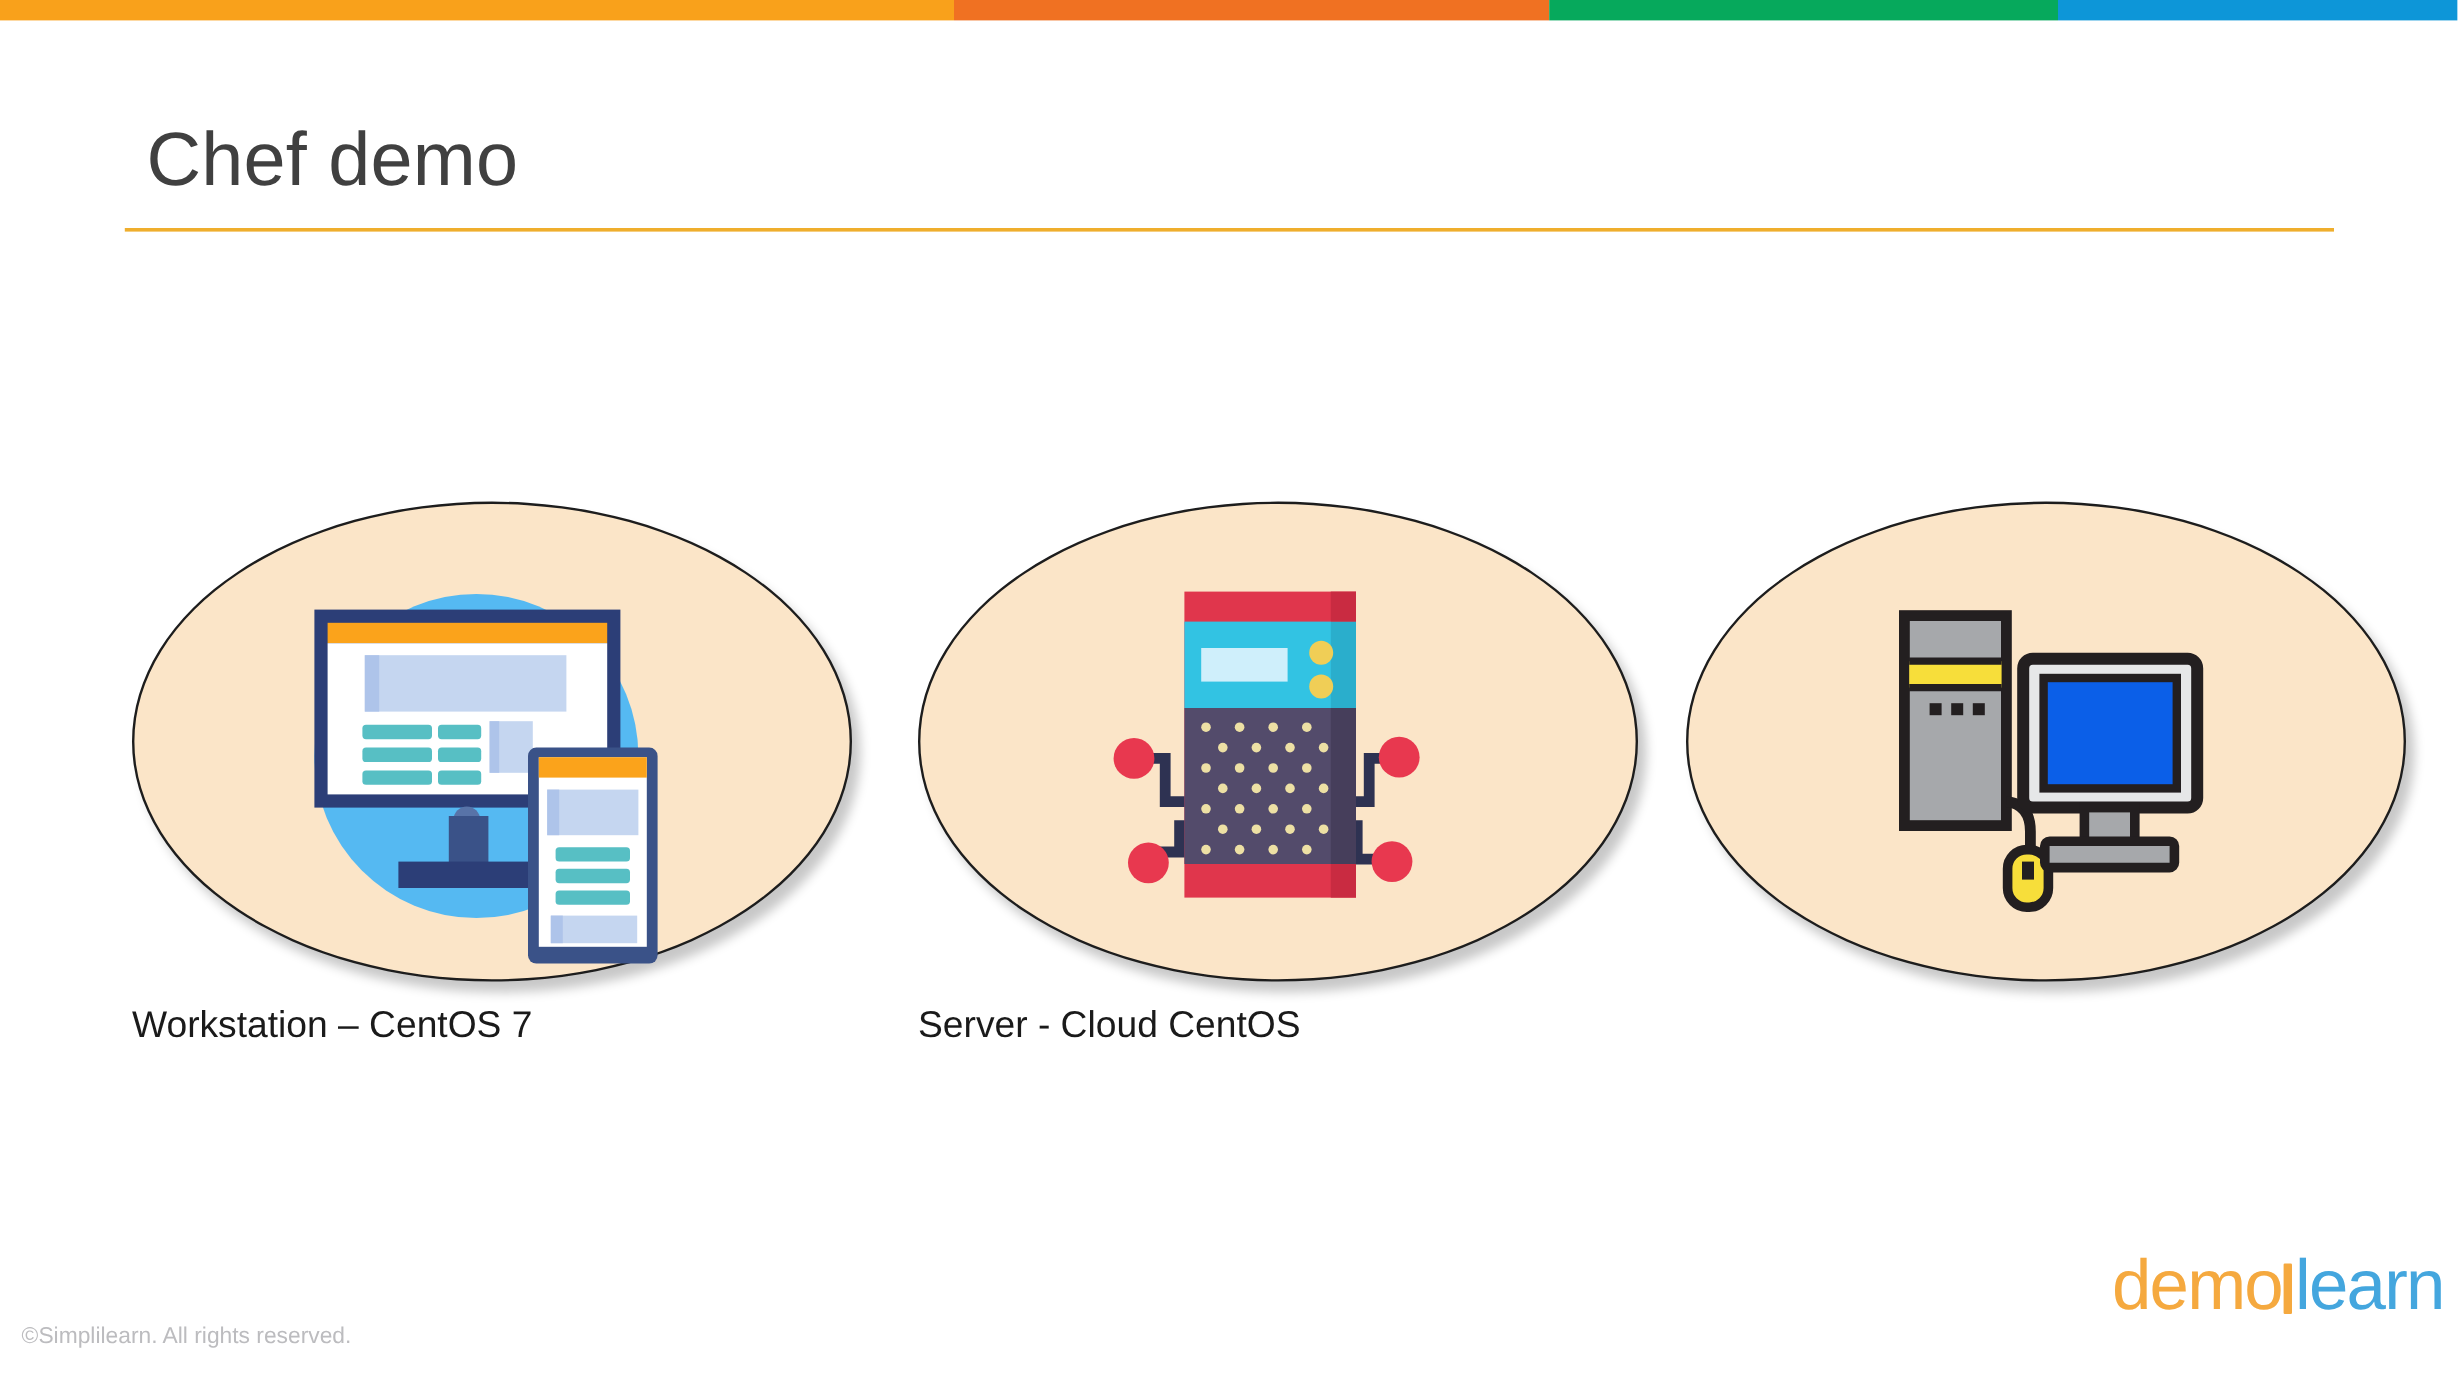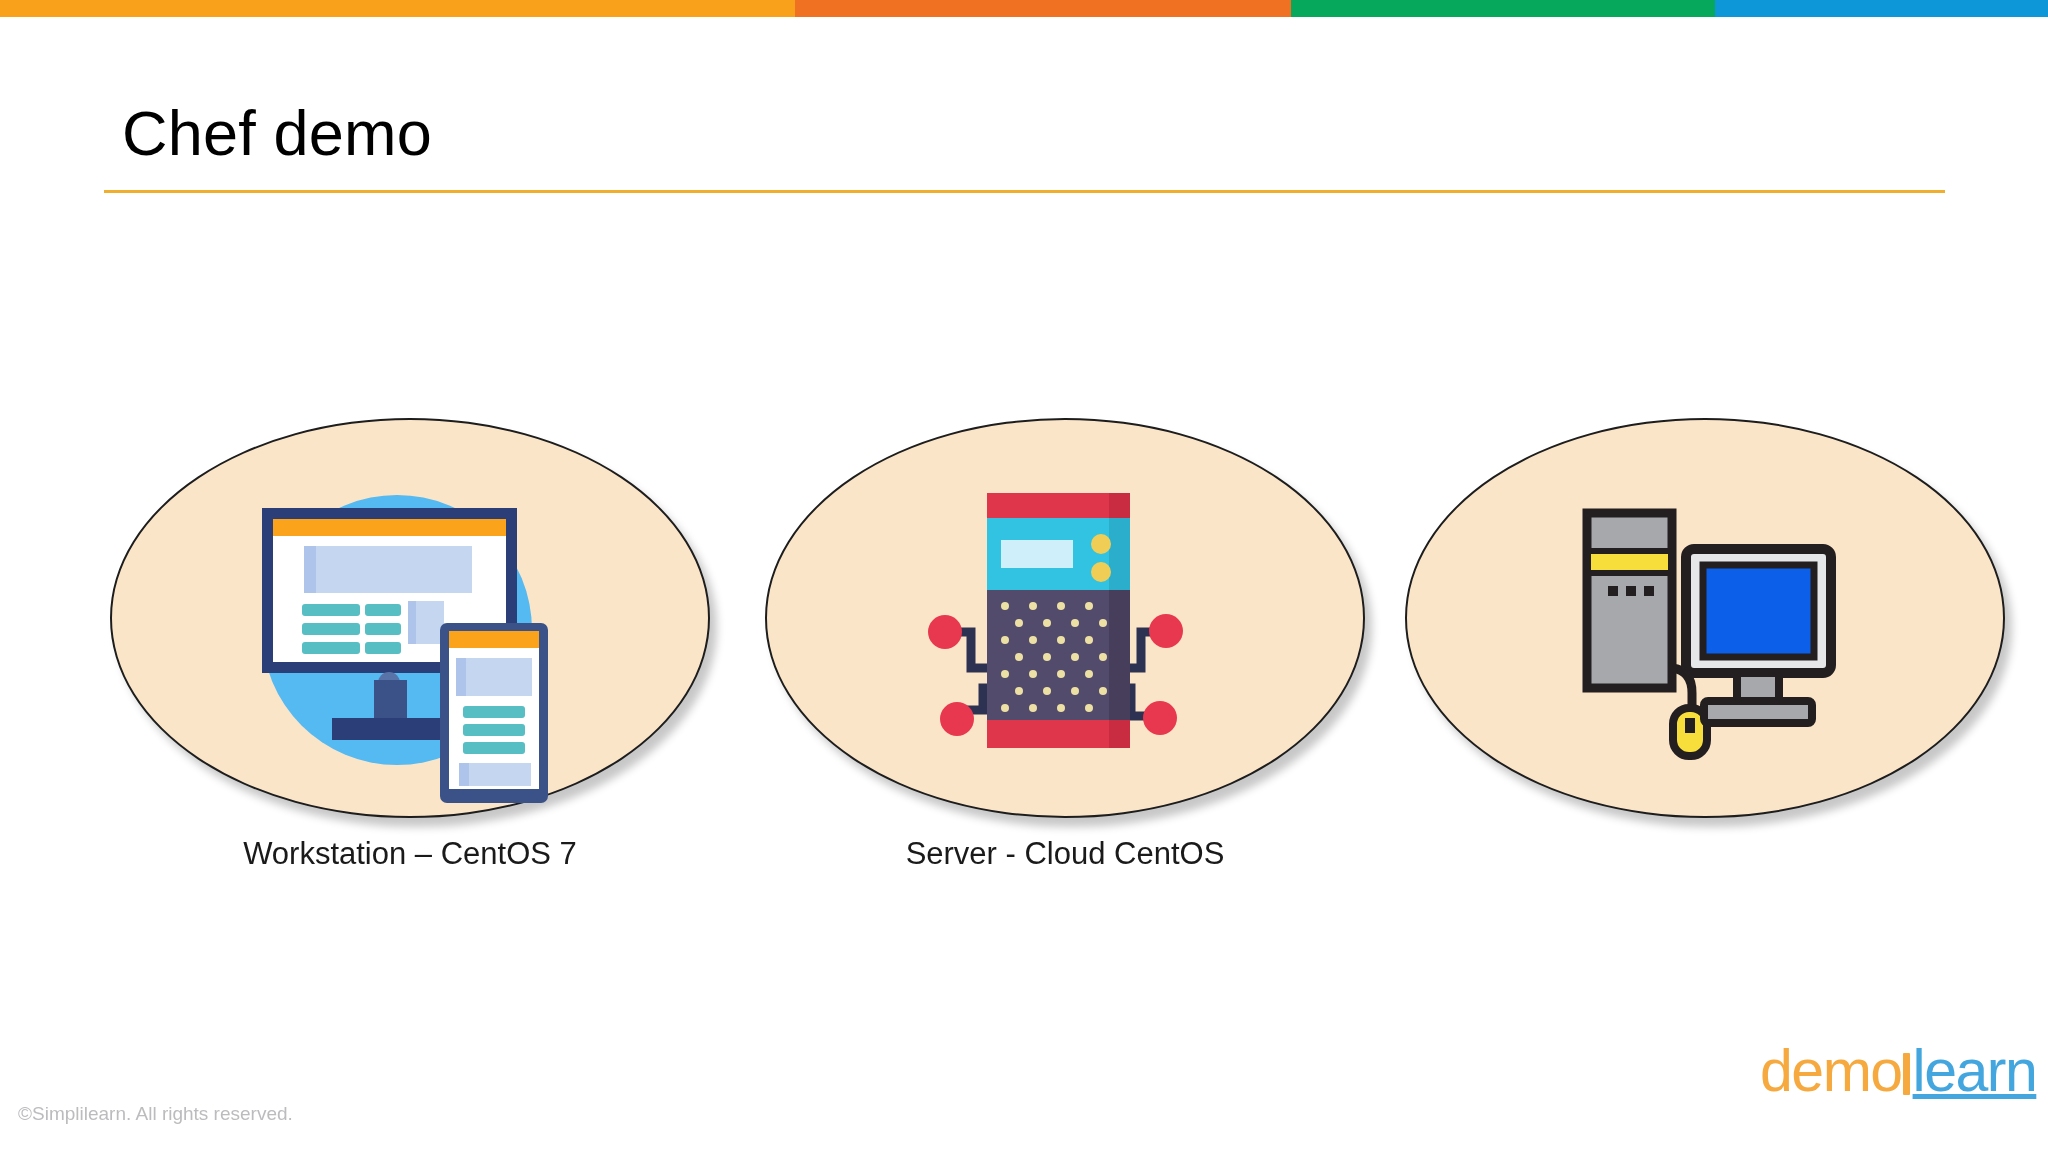--- a/index.html
+++ b/index.html
@@ -37,53 +37,53 @@
   .ellipse {
     position:absolute; left:0; top:0; width:600px; height:400px;
     background:#FBE5C8;
     border:2px solid #1d1d1d;
     border-radius:50%;
     box-shadow:7px 9px 9px rgba(0,0,0,0.22);
   }
   .art { position:absolute; left:0; top:0; width:600px; height:400px; }
   .caption {
     position:absolute; left:0; top:418px; width:600px;
-    text-align:center; font-size:31px; color:#1a1a1a; white-space:nowrap;
+    font-size:31px; color:#1a1a1a; white-space:nowrap;
   }
 
   
   .footer-copy {
     position:absolute; left:18px; top:1103px;
     font-size:19px; color:#BCBCBF; white-space:nowrap;
   }
   .logo {
     position:absolute; left:1760px; top:1042px;
     font-size:59px; line-height:1; white-space:nowrap; font-weight:400;
     letter-spacing:-1.5px;
   }
   .logo .o { color:#F5A93F; }
-  .logo .b { color:#44A6DE;text-decoration:underline; }
+  .logo .b { color:#44A6DE; }
   .logo .bar {
     display:inline-block; width:7px; height:42px; background:#F5A93F;
     vertical-align:-4px; margin:0 3px 0 1px; border-radius:1px;
   }
 </style>
 </head>
 <body>
 
 <div class="slide">
 
   <div class="topbar">
     <div class="seg" style="background: rgb(249, 161, 27); width: 795px;"></div>
     <div class="seg" style="background: rgb(240, 113, 34); width: 496px;"></div>
     <div class="seg" style="background: rgb(6, 169, 92); width: 424px;"></div>
     <div class="seg" style="background: rgb(13, 150, 216); width: 333px;"></div>
   </div>
 
-  <div class="title" style="color: #000000;">Chef demo</div>
+  <div class="title" style="color: #404040;">Chef demo</div>
   <div class="title-rule" style="background: rgb(239, 174, 45);"></div>
 
   <div class="panels">
 
     <div class="panel p0">
       <div class="ellipse" style="background: rgb(251, 229, 200); border-color: rgb(29, 29, 29);"></div>
       <svg class="art" viewBox="0 0 600 400">
 
         <circle cx="287" cy="212" r="135" fill="#55B9F2"></circle>
 

